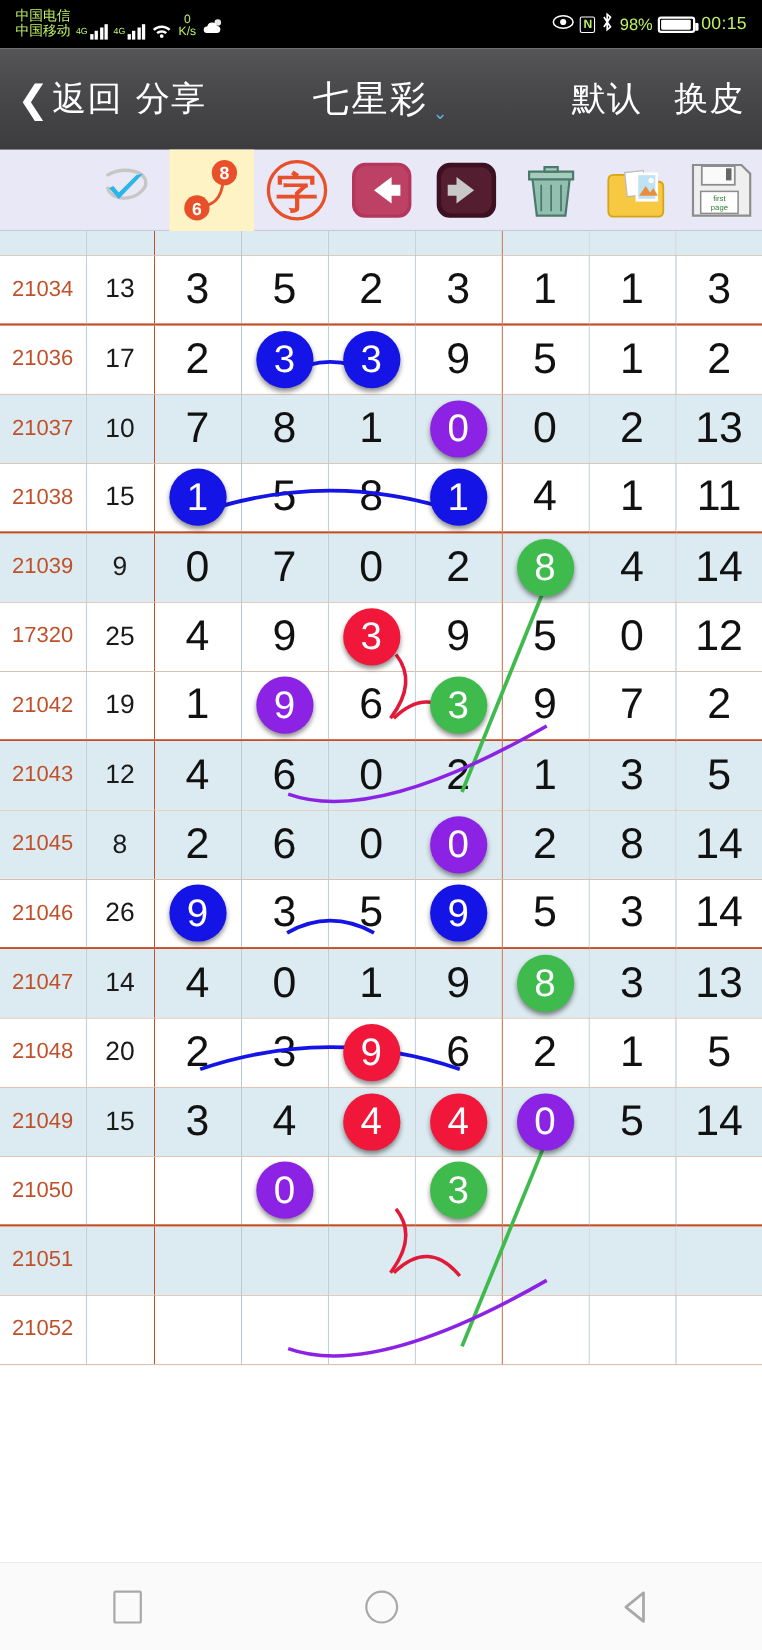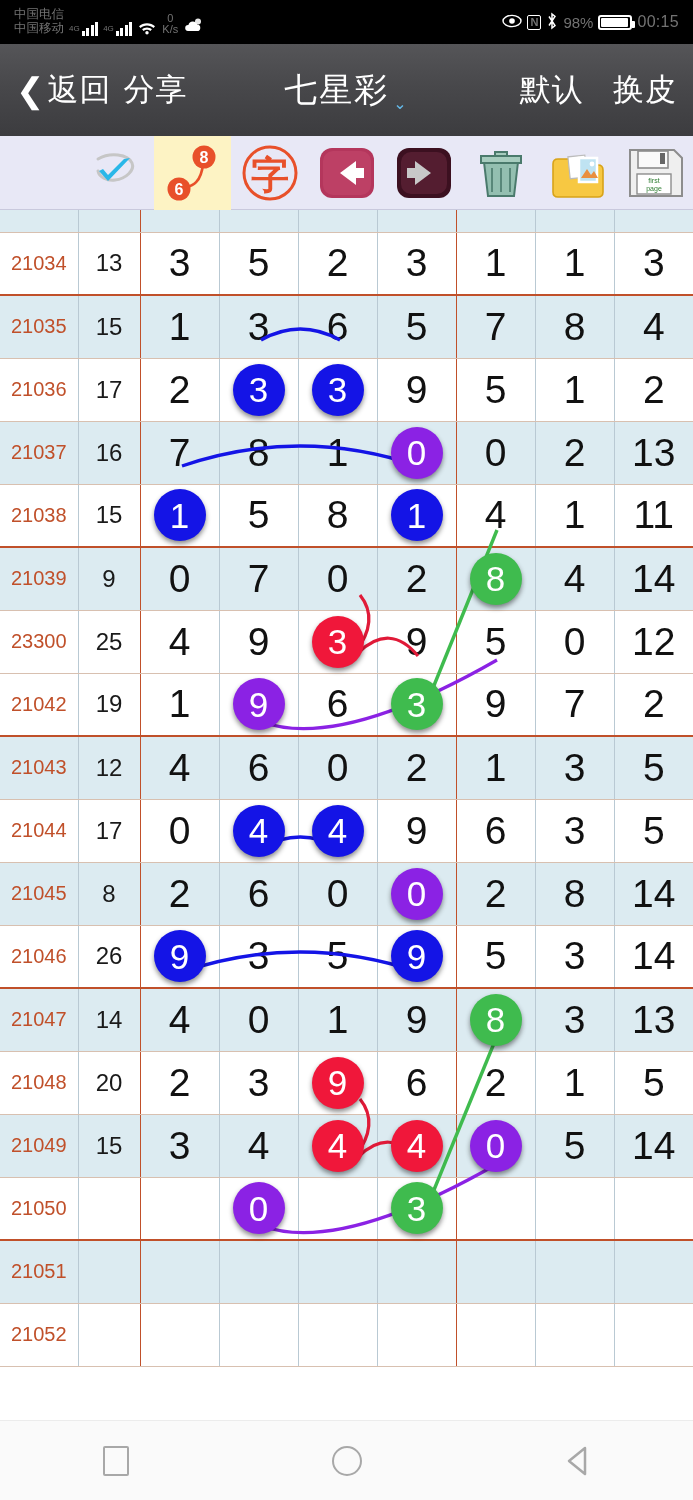--- a/index.html
+++ b/index.html
@@ -6,21 +6,21 @@
   html,body { width:693px; height:1500px; }
   body {
     font-family:"Liberation Sans","DejaVu Sans",sans-serif;
     background:#ffffff;
     overflow:hidden;
     position:relative;
   }
 
   
   .statusbar{
-    height:44px; background:#000; color:#737373;
+    height:44px; background:#000; color:#bef264;
     display:flex; align-items:center; justify-content:space-between;
     padding:0 14px; font-size:13px;gap:10px;
   }
   .sb-left{ display:flex; align-items:flex-end; gap:5px; }
   .carriers{ display:flex; flex-direction:column; line-height:1.08; font-size:12.5px; padding-bottom:1px;}
   .sig{ display:flex; align-items:flex-end; gap:1px; }
   .sig .g{ font-size:8px; align-self:flex-start; padding-top:3px; margin-right:1px;}
   .bars{ display:flex; align-items:flex-end; gap:1.5px; height:15px;}
   .bars i{ display:block; width:3px; background:#fff; }
   .bars i:nth-child(1){height:5px}
@@ -298,49 +298,38 @@
           <td class="issue">21034</td>
           <td class="sum">13</td>
           <td>3</td>
           <td>5</td>
           <td>2</td>
           <td class="sep">3</td>
           <td>1</td>
           <td>1</td>
           <td>3</td>
         </tr>
-        <tr class="shade">
-          <td class="issue">21035</td>
-          <td class="sum">15</td>
-          <td>1</td>
-          <td>3</td>
-          <td>6</td>
-          <td class="sep">5</td>
-          <td>7</td>
-          <td>8</td>
-          <td>4</td>
-        </tr>
         <tr class="plain">
           <td class="issue">21036</td>
           <td class="sum">17</td>
           <td>2</td>
           <td>
             <div class="mk blue">3</div>
           </td>
           <td>
             <div class="mk blue">3</div>
           </td>
           <td class="sep">9</td>
           <td>5</td>
           <td>1</td>
           <td>2</td>
         </tr>
         <tr class="shade">
           <td class="issue">21037</td>
-          <td class="sum">16</td>
+          <td class="sum">10</td>
           <td>7</td>
           <td>8</td>
           <td>1</td>
           <td class="sep">
             <div class="mk purple">0</div>
           </td>
           <td>0</td>
           <td>2</td>
           <td>13</td>
         </tr>
@@ -366,21 +355,21 @@
           <td>7</td>
           <td>0</td>
           <td class="sep">2</td>
           <td>
             <div class="mk green">8</div>
           </td>
           <td>4</td>
           <td>14</td>
         </tr>
         <tr class="plain">
-          <td class="issue">23300</td>
+          <td class="issue">17320</td>
           <td class="sum">25</td>
           <td>4</td>
           <td>9</td>
           <td>
             <div class="mk red">3</div>
           </td>
           <td class="sep">9</td>
           <td>5</td>
           <td>0</td>
           <td>12</td>
@@ -401,35 +390,20 @@
           <td>2</td>
         </tr>
         <tr class="shade">
           <td class="issue">21043</td>
           <td class="sum">12</td>
           <td>4</td>
           <td>6</td>
           <td>0</td>
           <td class="sep">2</td>
           <td>1</td>
-          <td>3</td>
-          <td>5</td>
-        </tr>
-        <tr class="plain">
-          <td class="issue">21044</td>
-          <td class="sum">17</td>
-          <td>0</td>
-          <td>
-            <div class="mk blue">4</div>
-          </td>
-          <td>
-            <div class="mk blue">4</div>
-          </td>
-          <td class="sep">9</td>
-          <td>6</td>
           <td>3</td>
           <td>5</td>
         </tr>
         <tr class="shade">
           <td class="issue">21045</td>
           <td class="sum">8</td>
           <td>2</td>
           <td>6</td>
           <td>0</td>
           <td class="sep">

